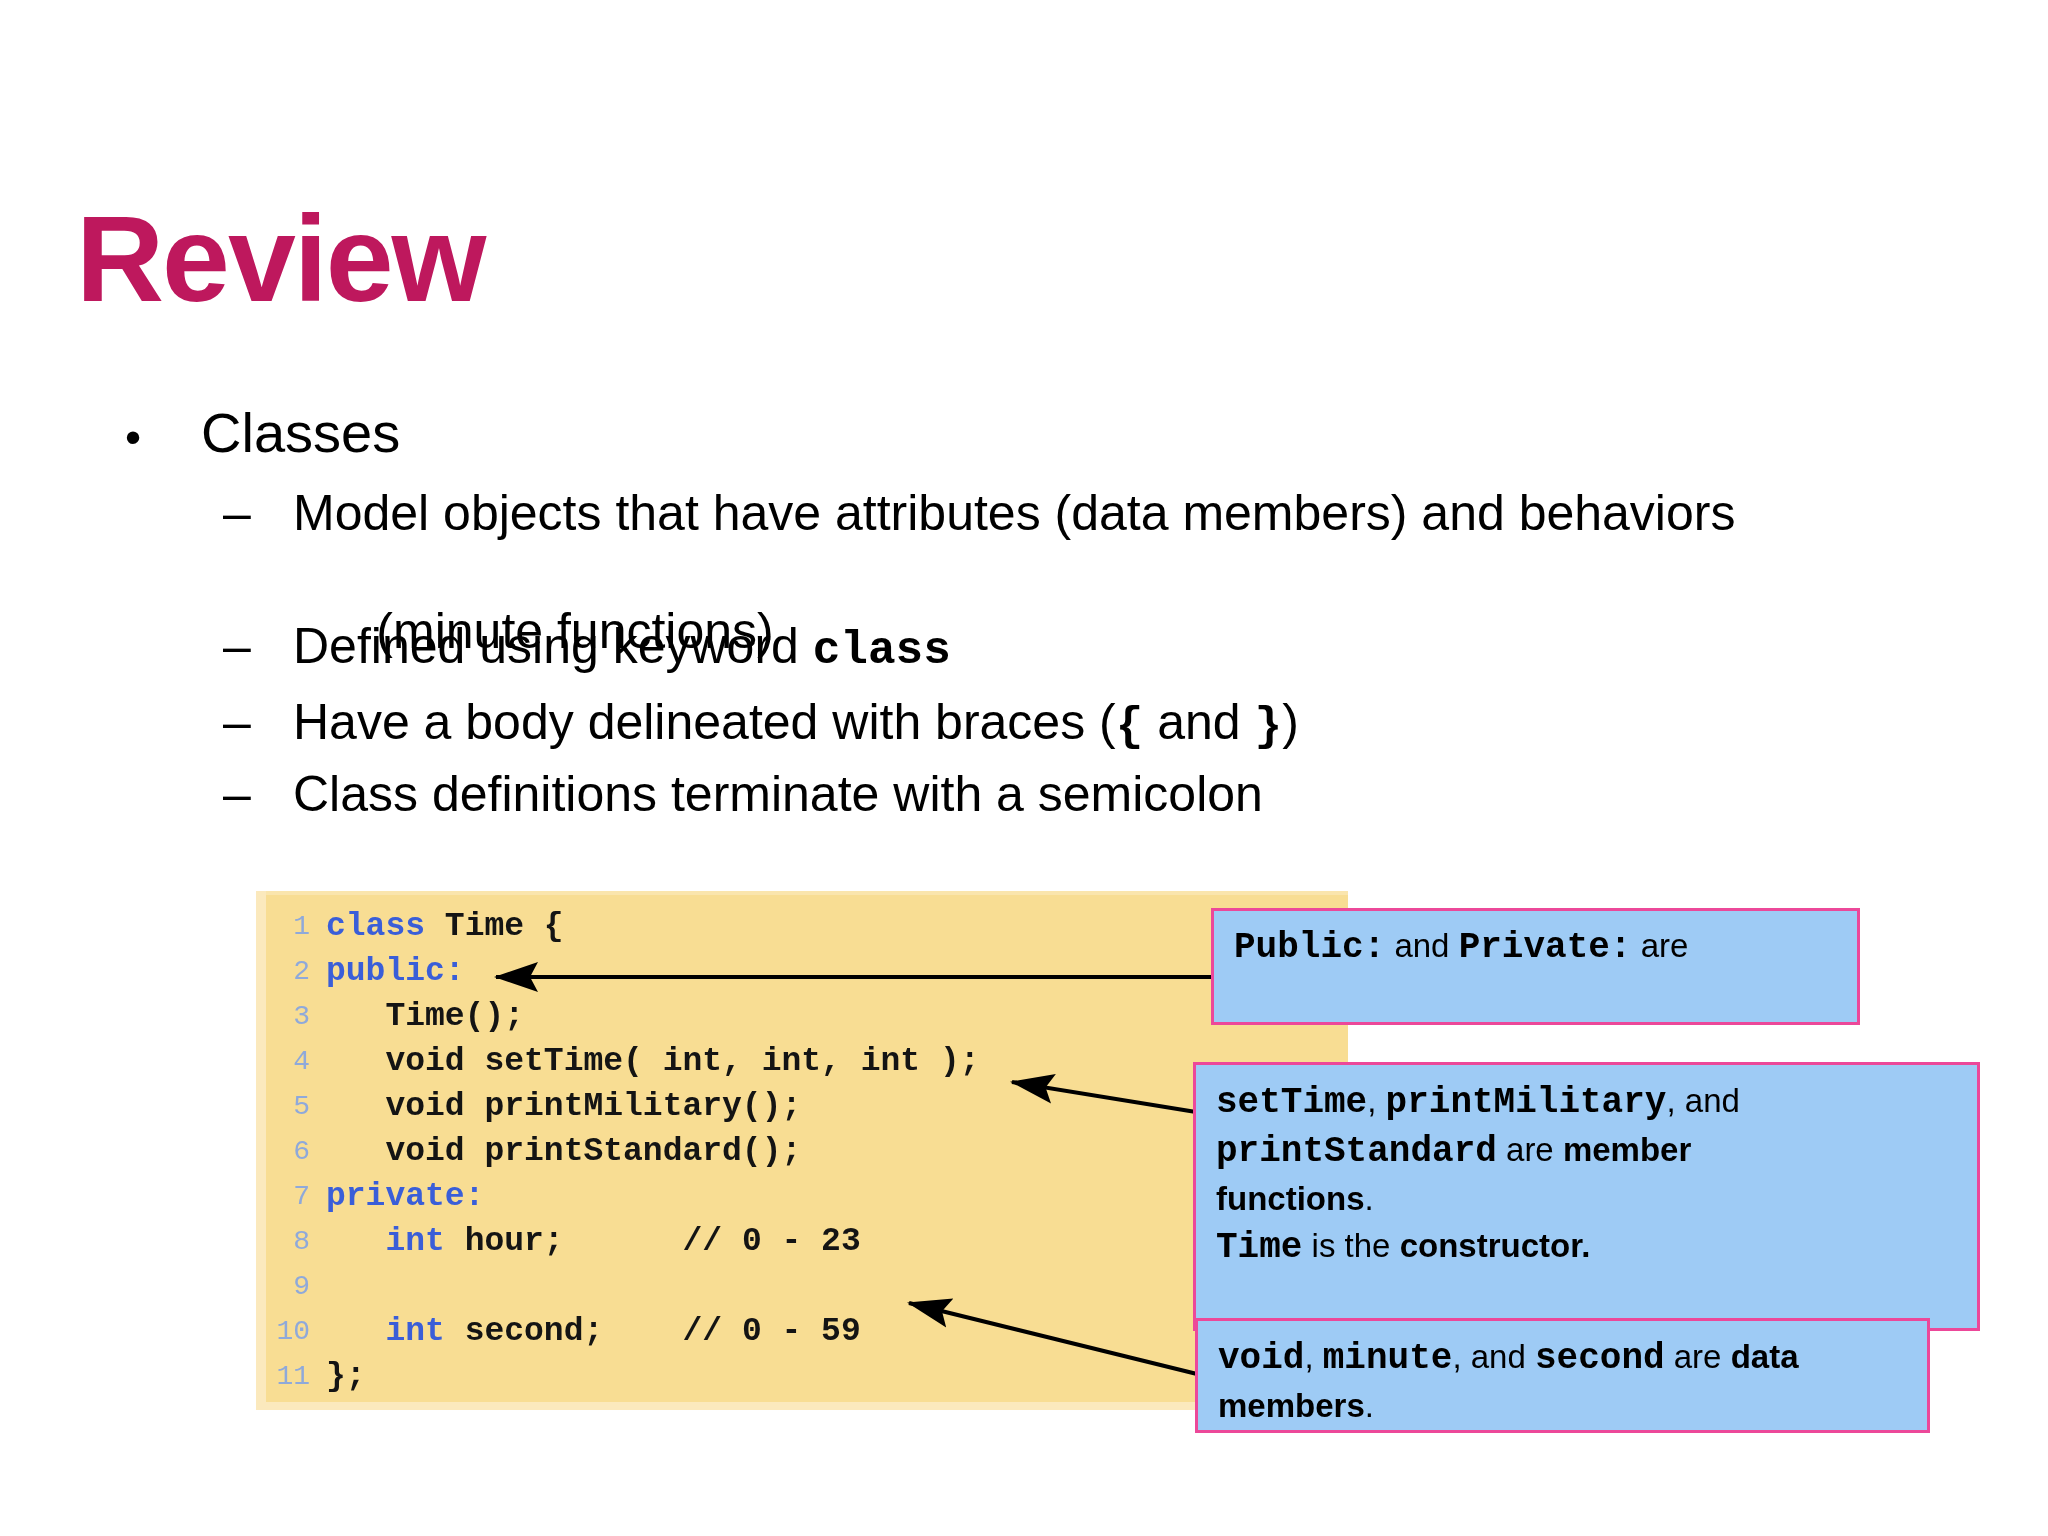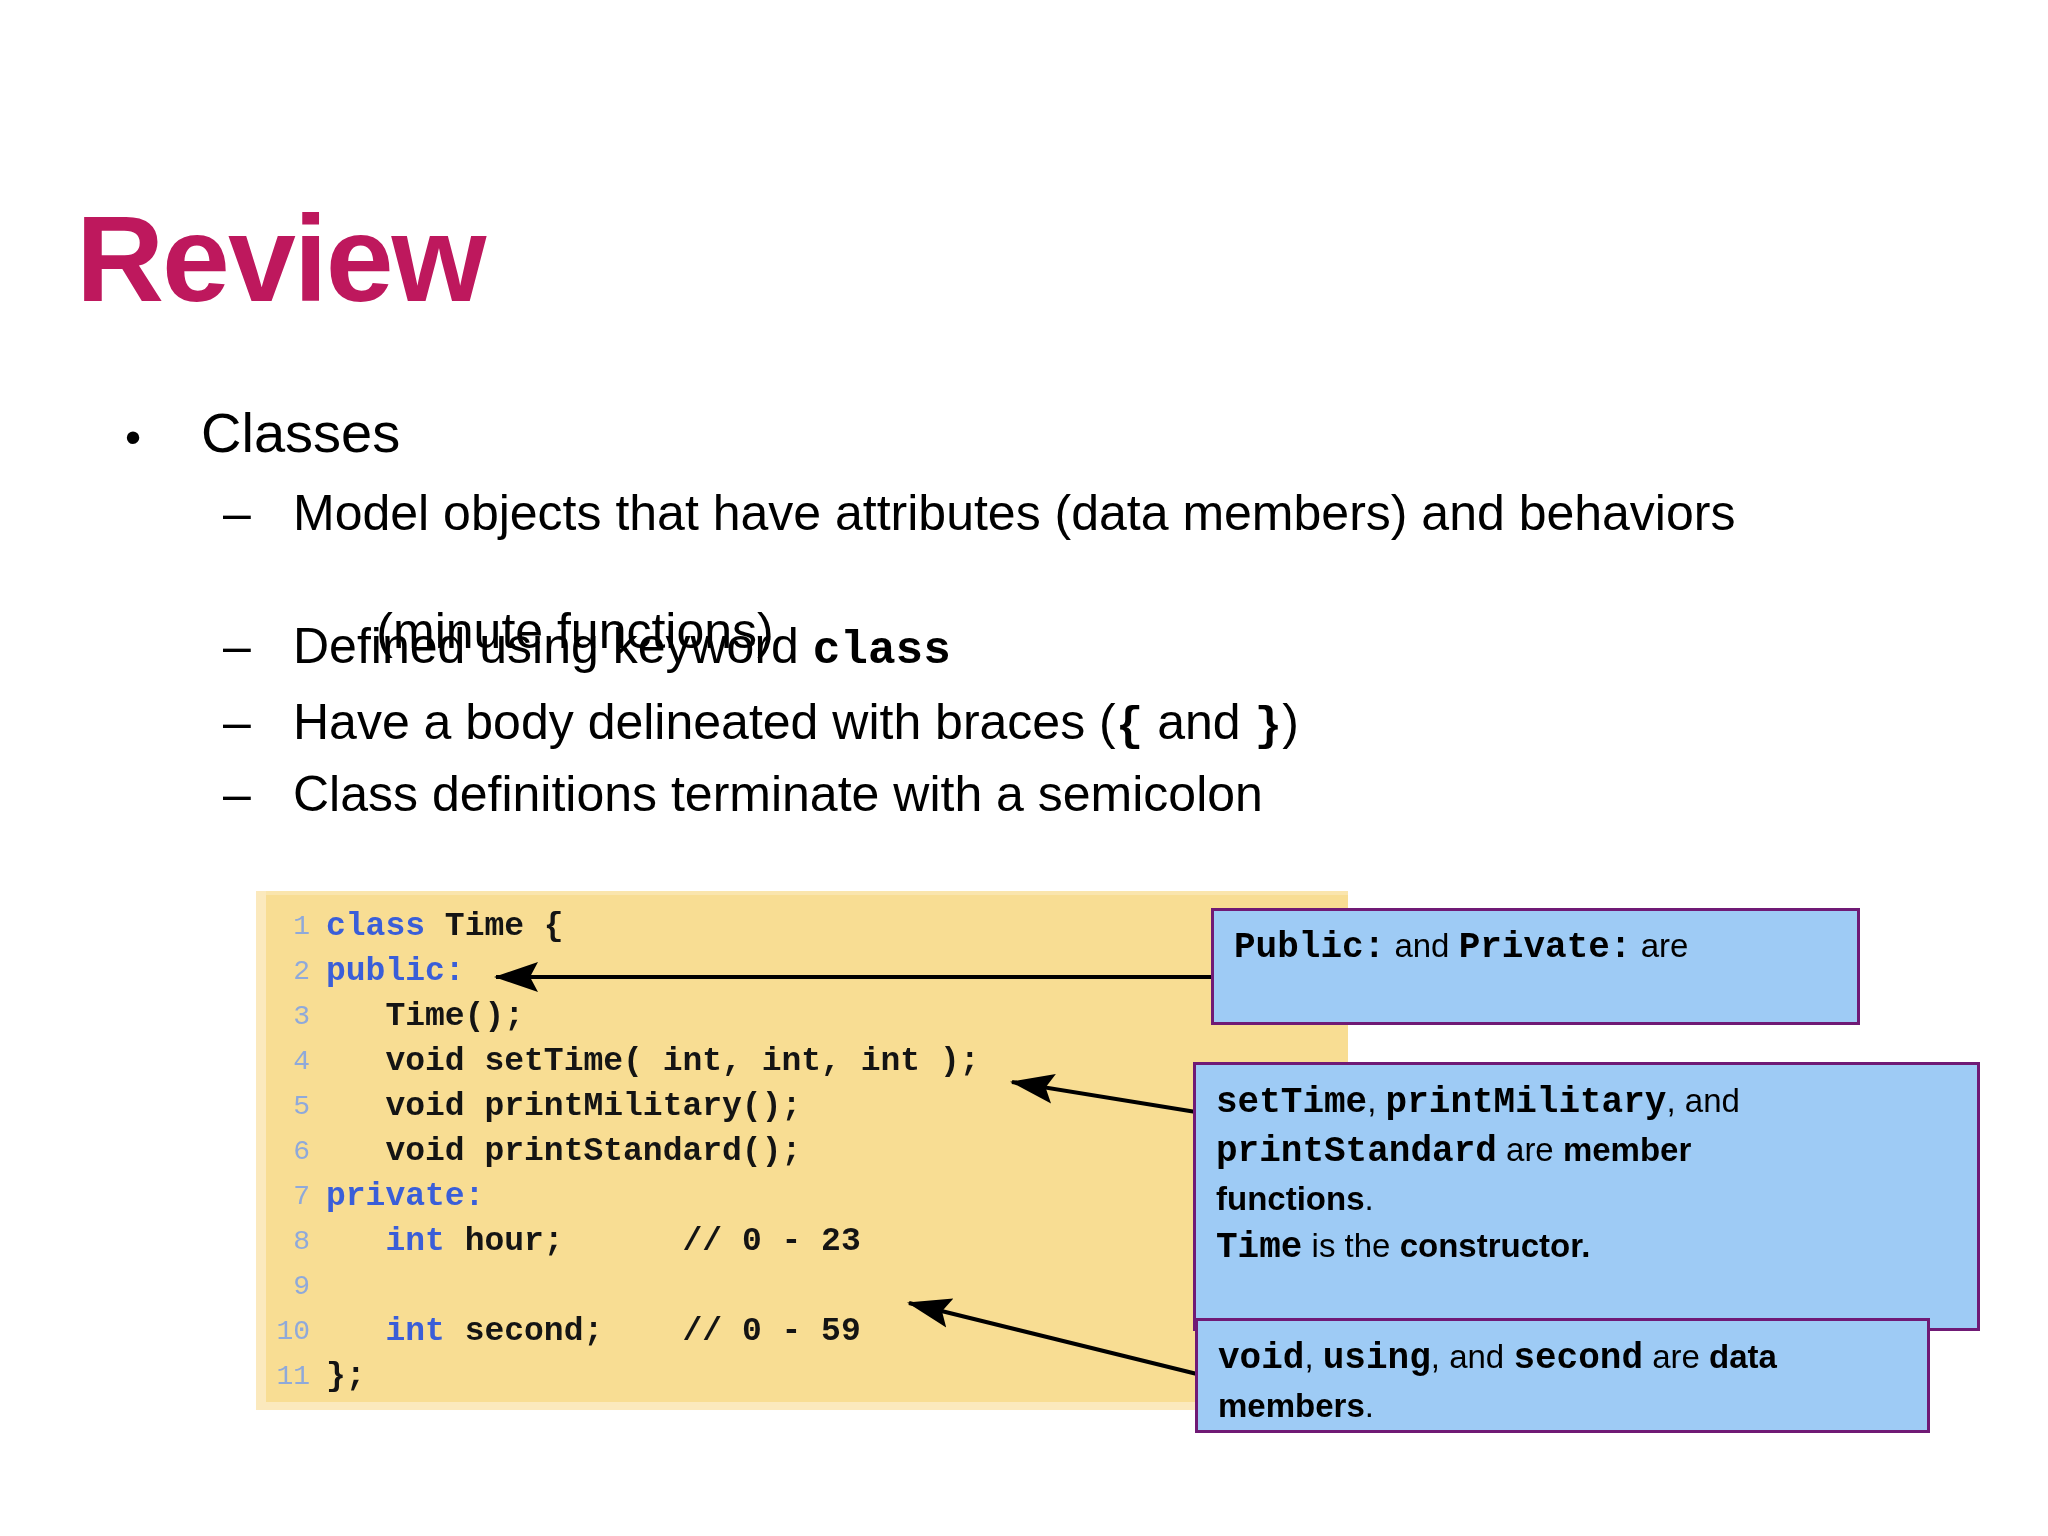--- a/index.html
+++ b/index.html
@@ -26,21 +26,21 @@
            font-family:"Liberation Mono",monospace;}
   .cl{display:flex;height:45px;align-items:center;padding-left:10px;}
   .ln{width:44px;flex:none;text-align:right;color:#8fa9da;font-size:28px;font-weight:400;}
   .ct{white-space:pre;font-size:33px;font-weight:bold;color:#141414;margin-left:16px;}
   .kw{color:#3a5ed8;}
 
   
   .arrows{position:absolute;left:0;top:0;width:2048px;height:1536px;z-index:2;pointer-events:none;}
 
   
-  .callout{position:absolute;z-index:3;background:#9ecbf5;border:3px solid #701a75;
+  .callout{position:absolute;z-index:3;background:#9ecbf5;border:3px solid #ec4899;
            box-sizing:border-box;padding:12px 20px;font-size:33px;}
   .c1{left:1211px;top:908px;width:649px;height:117px;line-height:45px;}
   .c2{left:1193px;top:1062px;width:787px;height:269px;line-height:47px;}
   .c3{left:1195px;top:1318px;width:735px;height:115px;line-height:47px;}
   .cline{white-space:pre-wrap;}
   .m{font-family:"Liberation Mono",monospace;font-weight:bold;font-size:36px;}
   .b{font-weight:bold;}
 </style>
 </head>
 <body>
@@ -134,17 +134,17 @@
   </div>
 
   <div class="callout c2">
     <div class="cline"><span class="m">setTime</span><span>, </span><span class="m">printMilitary</span><span>, and</span></div>
     <div class="cline"><span class="m">printStandard</span><span> are </span><span class="b">member</span></div>
     <div class="cline"><span class="b">functions</span><span>.</span></div>
     <div class="cline"><span class="m">Time</span><span> is the </span><span class="b">constructor.</span></div>
   </div>
 
   <div class="callout c3">
-    <div class="cline"><span class="m">void</span><span>, </span><span class="m">using</span><span>, and </span><span class="m">second</span><span> are </span><span class="b">data</span></div>
+    <div class="cline"><span class="m">void</span><span>, </span><span class="m">minute</span><span>, and </span><span class="m">second</span><span> are </span><span class="b">data</span></div>
     <div class="cline"><span class="b">members</span><span>.</span></div>
   </div>
 
 </div>
 
 </body></html>

